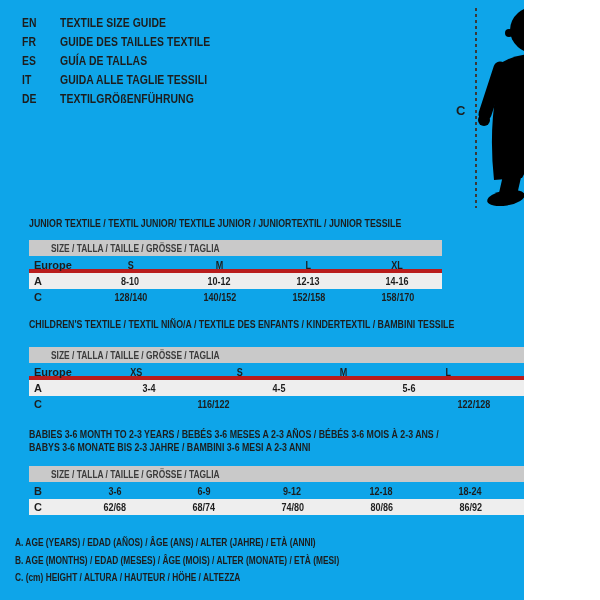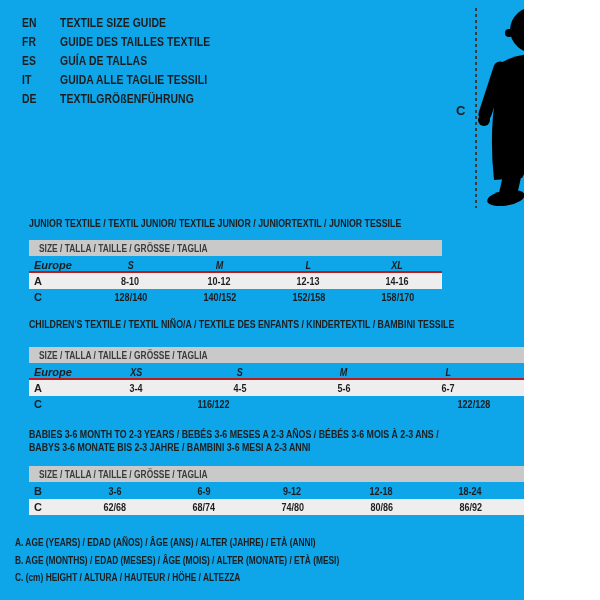--- a/index.html
+++ b/index.html
@@ -36,29 +36,29 @@
   .figure svg{position:absolute;left:28px;top:4px;}
 
   
   .tbl{position:absolute;left:29px;}
   .tbl-0{top:217px;width:413px;}
   .tbl-1{top:318px;width:575px;}
   .tbl-2{top:428px;width:575px;}
   .title-line{font-size:11px;line-height:13px;height:13px;}
   .bar{
     position:absolute;left:0;right:0;height:16px;line-height:16px;
-    background:var(--bar);color:#3c3c3c;font-size:10.5px;padding-left:10px;box-sizing:border-box;
+    background:var(--bar);color:#3c3c3c;font-size:10.5px;padding-left:22px;box-sizing:border-box;
   }
   .tbl-0 .bar{top:23px;} .tbl-1 .bar{top:29px;} .tbl-2 .bar{top:38px;}
   .rows{position:absolute;left:0;right:0;}
   .tbl-0 .rows{top:40px;} .tbl-1 .rows{top:46px;} .tbl-2 .rows{top:55px;}
   .row{display:flex;height:16px;line-height:16px;font-size:11px;box-sizing:border-box;}
   .row.shaded{background:var(--shaded);}
   .tbl-0 .rows .row:first-child,
-  .tbl-1 .rows .row:first-child{border-bottom:2px solid #b91c1c;font-style:italic;}
+  .tbl-1 .rows .row:first-child{border-bottom:4px solid #b91c1c;}
   .lbl{padding-left:5px;box-sizing:border-box;}
   .tbl-0 .lbl{width:57px;} .tbl-1 .lbl{width:55px;} .tbl-2 .lbl{width:41px;}
   .cell{flex:1 1 0;text-align:center;}
 
   
   .legend{position:absolute;left:15px;top:534px;}
   .legend-line{font-size:11px;line-height:17.5px;height:17.5px;}
 </style>
 </head>
 <body>
@@ -160,21 +160,20 @@
           <span class="cell"><span class="cx">S</span></span>
           <span class="cell"><span class="cx">M</span></span>
           <span class="cell"><span class="cx">L</span></span>
           <span class="cell"><span class="cx">XL</span></span>
         </div>
         <div class="row shaded">
           <span class="lbl">A</span>
           <span class="cell"><span class="cx">3-4</span></span>
           <span class="cell"><span class="cx">4-5</span></span>
           <span class="cell"><span class="cx">5-6</span></span>
-          <span class="cell"><span class="cx">6-7</span></span>
           <span class="cell"><span class="cx">7-8</span></span>
         </div>
         <div class="row">
           <span class="lbl">C</span>
           <span class="cell"><span class="cx">116/122</span></span>
           <span class="cell"><span class="cx">122/128</span></span>
         </div>
       </div>
   </section>
 

